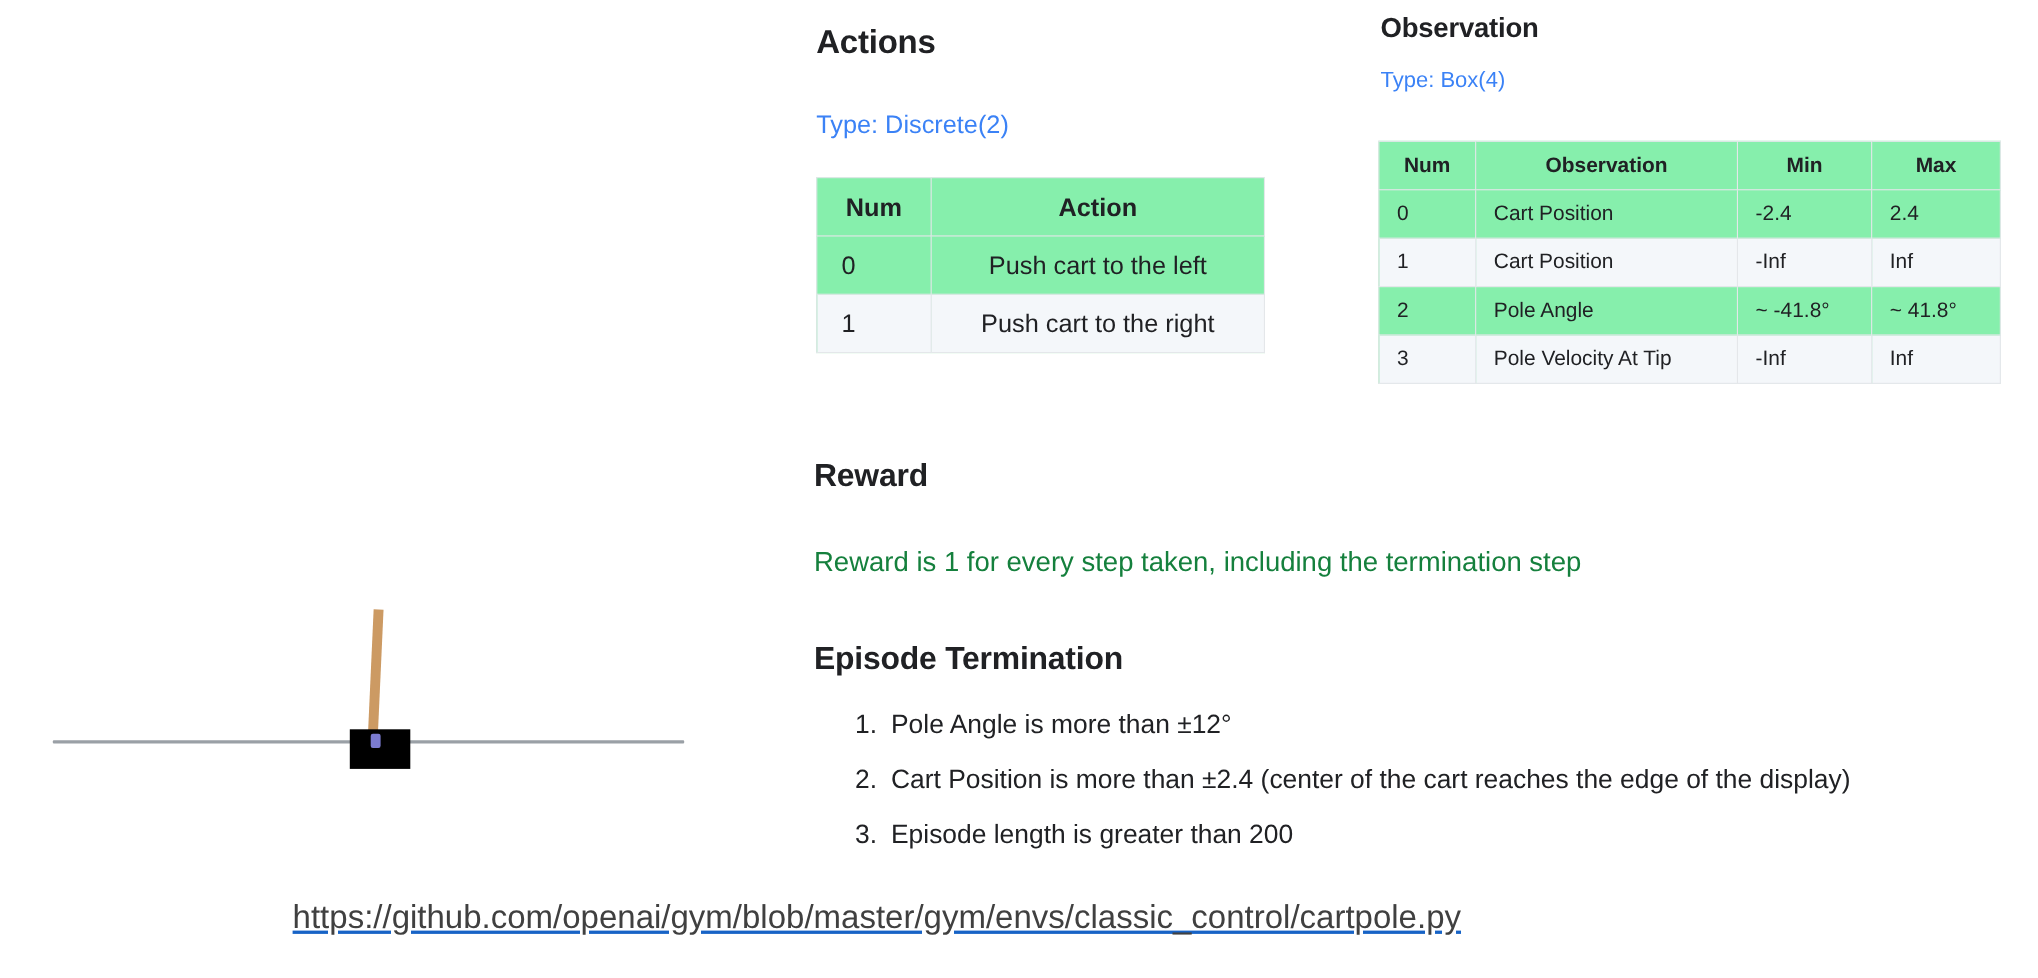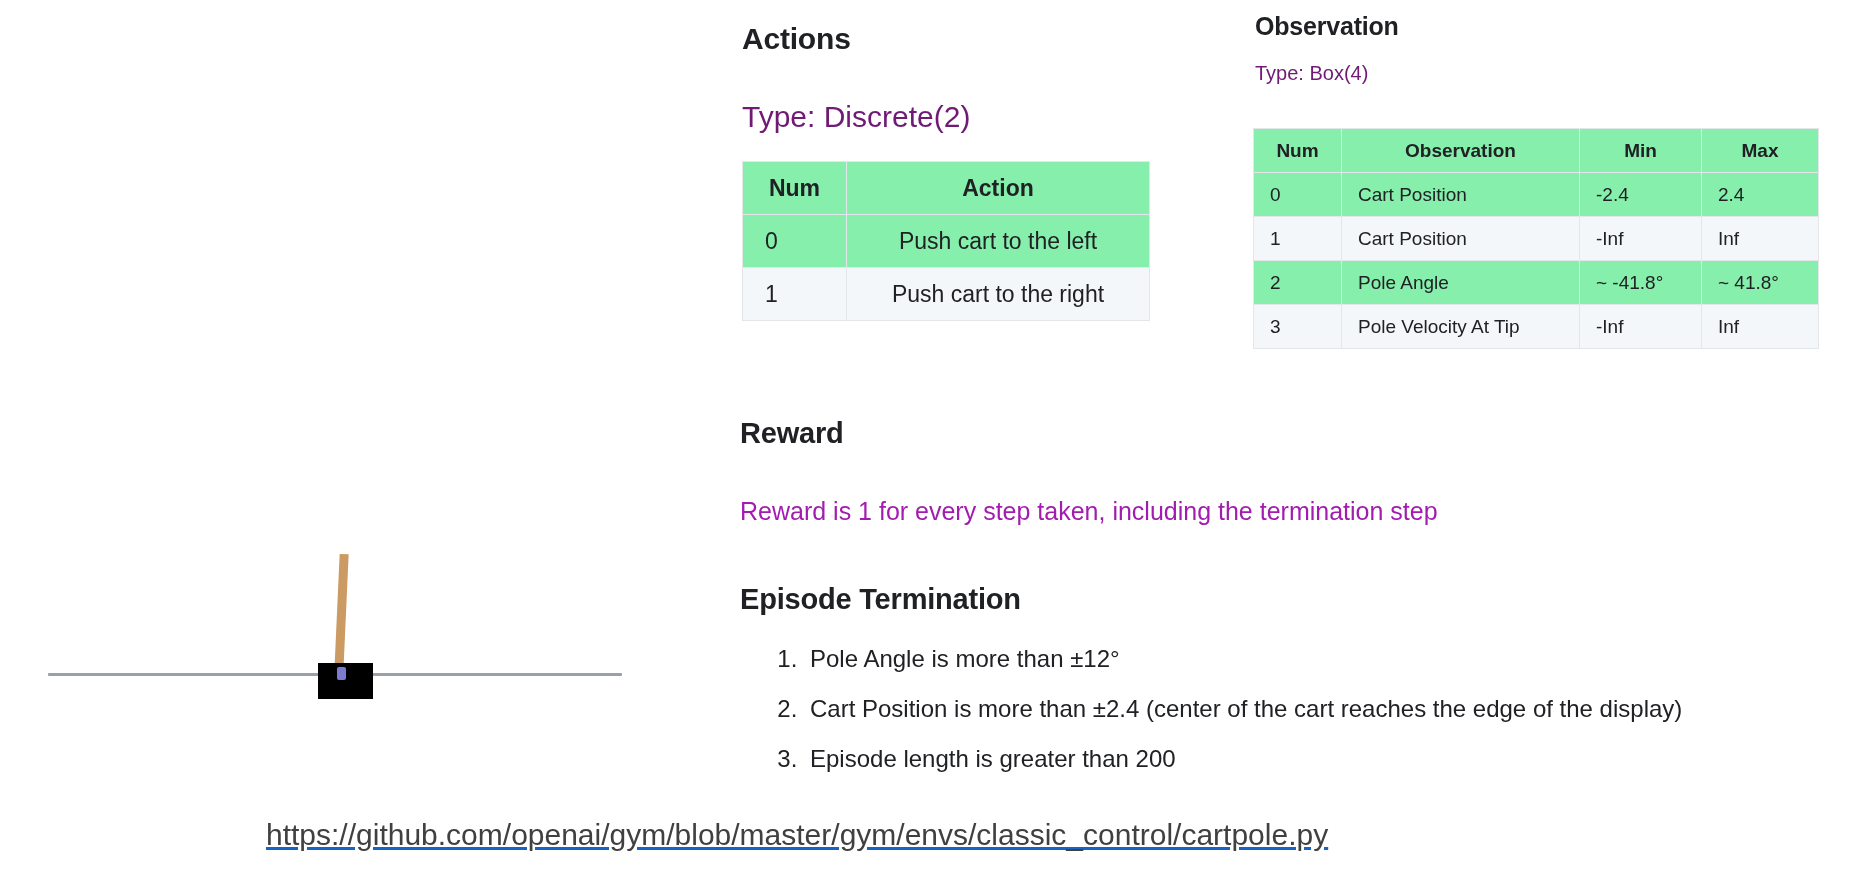--- a/index.html
+++ b/index.html
@@ -65,31 +65,31 @@
   
   .section-heading {
     position: absolute;
     font-weight: bold;
     color: #202124;
     letter-spacing: -0.2px;
     white-space: nowrap;
   }
   .section-sub {
     position: absolute;
-    color: #701a75;
+    color: #3b82f6;
     white-space: nowrap;
   }
   .body-text {
     position: absolute;
-    color: #a21caf;
+    color: #15803d;
     white-space: nowrap;
   }
 
   #actions-heading   { left: 742px;  top: 22px;  font-size: 30px; }
-  #actions-type      { left: 742px;  top: 100px; font-size: 30px; }
+  #actions-type      { left: 742px;  top: 100px; font-size: 23px; }
 
   #observation-heading { left: 1255px; top: 12px; font-size: 25px; }
   #observation-type    { left: 1255px; top: 62px; font-size: 20px; }
 
   #reward-heading  { left: 740px; top: 417px; font-size: 29px; }
   #reward-text     { left: 740px; top: 497px; font-size: 25px; }
 
   #termination-heading { left: 740px; top: 583px; font-size: 29px; }
 
   

